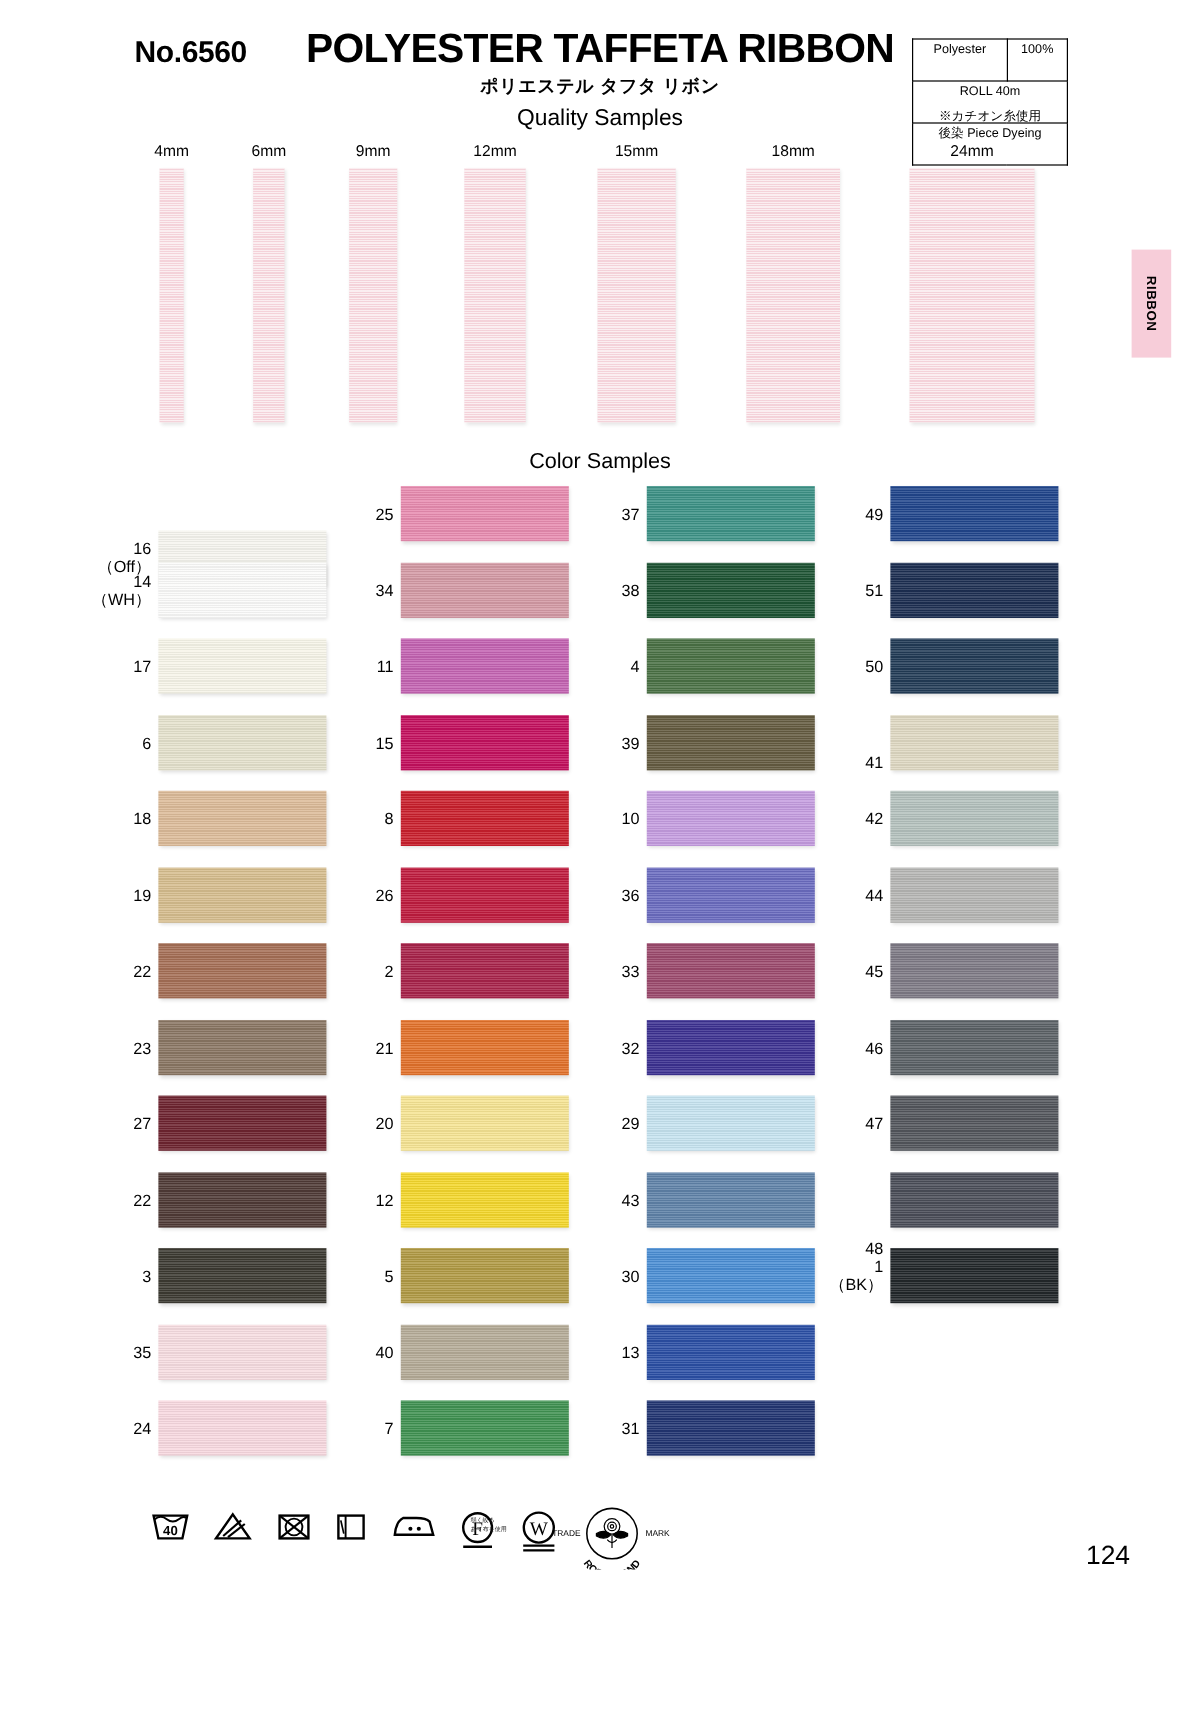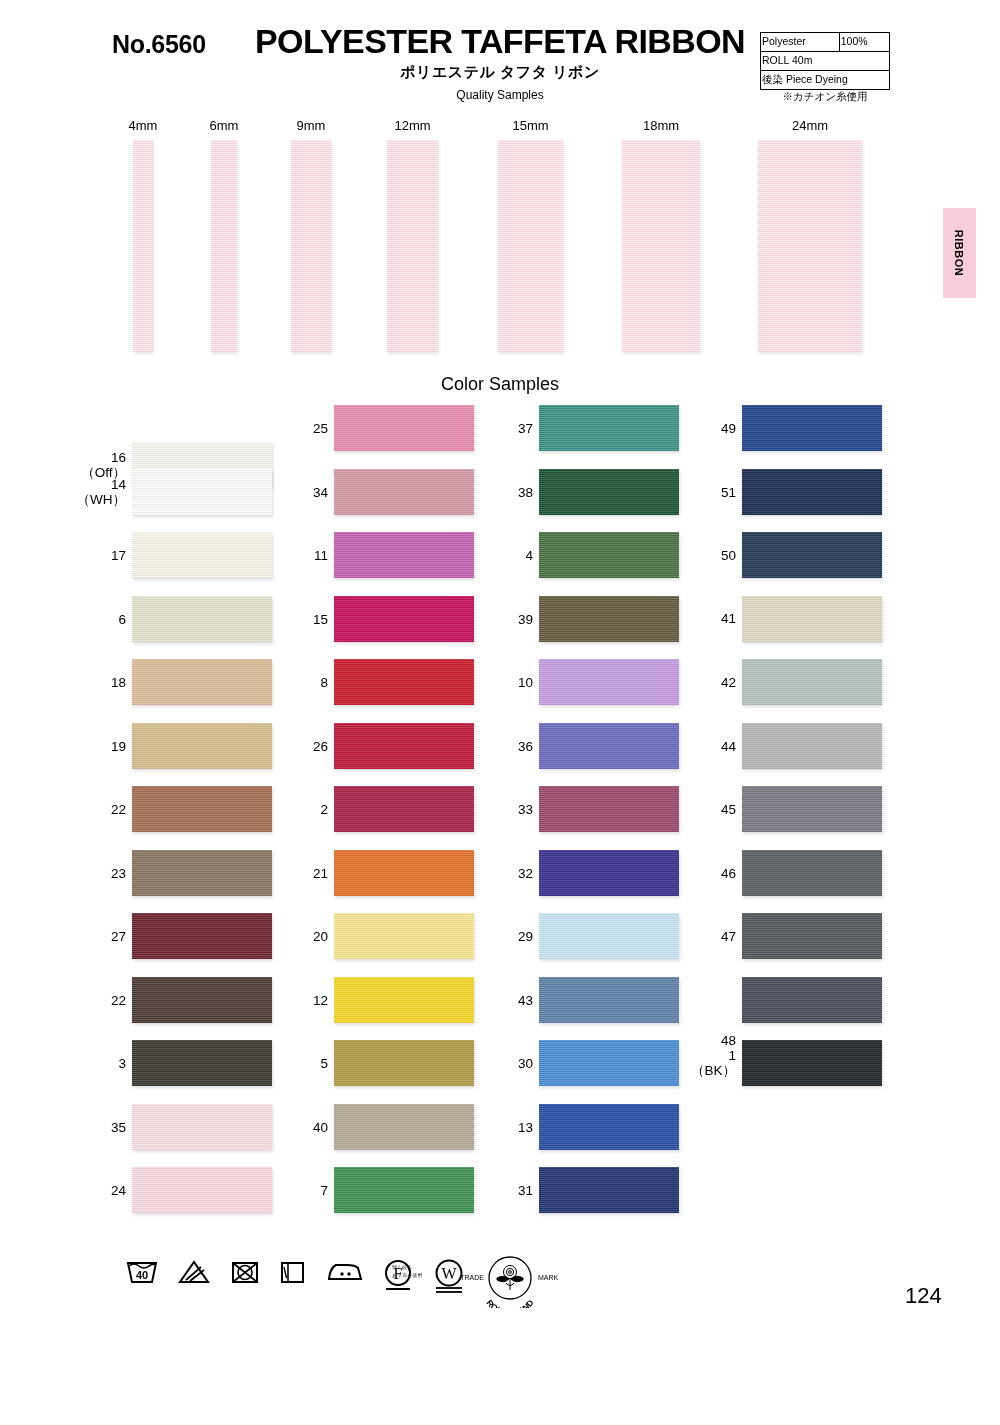--- a/index.html
+++ b/index.html
@@ -47,35 +47,35 @@
     text-align: center;
     font-size: 15px;
     font-weight: bold;
     letter-spacing: 0.5px;
   }
   #title-sub {
     position: absolute;
     left: 250px; top: 88px;
     width: 500px;
     text-align: center;
-    font-size: 12px;
+    font-size: 19px;
   }
 
   
   #spec-table {
     position: absolute;
     left: 760px; top: 32px;
     width: 130px;
     border-collapse: collapse;
     font-size: 10.5px;
   }
   #spec-table td {
     border: 1px solid #000;
-    text-align: left;
-    padding: 2px 1px 3px 1px;
+    text-align: center;
+    padding: 2px 1px 19px 1px;
     height: 13px;
     line-height: 13px;
     white-space: nowrap;
   }
   #spec-note {
     position: absolute;
     left: 760px; top: 90px;
     width: 130px;
     text-align: center;
     font-size: 10.5px;
@@ -423,21 +423,21 @@
     </div>
     <div class="cell" style="left: 700px; top: 63.5px; width: 190px; height: 50px;">
       <div class="cnum" style="left: -14px; width: 50px; text-align: right; top: 16px;">51</div>
       <div class="cswatch" style="background-color: rgb(29, 47, 82); top: 0px;"></div>
     </div>
     <div class="cell" style="left: 700px; top: 127px; width: 190px; height: 50px;">
       <div class="cnum" style="left: -14px; width: 50px; text-align: right; top: 16px;">50</div>
       <div class="cswatch" style="background-color: rgb(34, 59, 86); top: 0px;"></div>
     </div>
     <div class="cell" style="left: 700px; top: 190.5px; width: 190px; height: 50px;">
-      <div class="cnum" style="left: -14px; width: 50px; text-align: right; top: 15px;">41</div>
+      <div class="cnum" style="left: -14px; width: 50px; text-align: right; top: 32px;">41</div>
       <div class="cswatch" style="background-color: rgb(223, 217, 195); top: 0px;"></div>
     </div>
     <div class="cell" style="left: 700px; top: 254px; width: 190px; height: 50px;">
       <div class="cnum" style="left: -14px; width: 50px; text-align: right; top: 16px;">42</div>
       <div class="cswatch" style="background-color: rgb(180, 193, 189); top: 0px;"></div>
     </div>
     <div class="cell" style="left: 700px; top: 317.5px; width: 190px; height: 50px;">
       <div class="cnum" style="left: -14px; width: 50px; text-align: right; top: 16px;">44</div>
       <div class="cswatch" style="background-color: rgb(182, 182, 180); top: 0px;"></div>
     </div>

